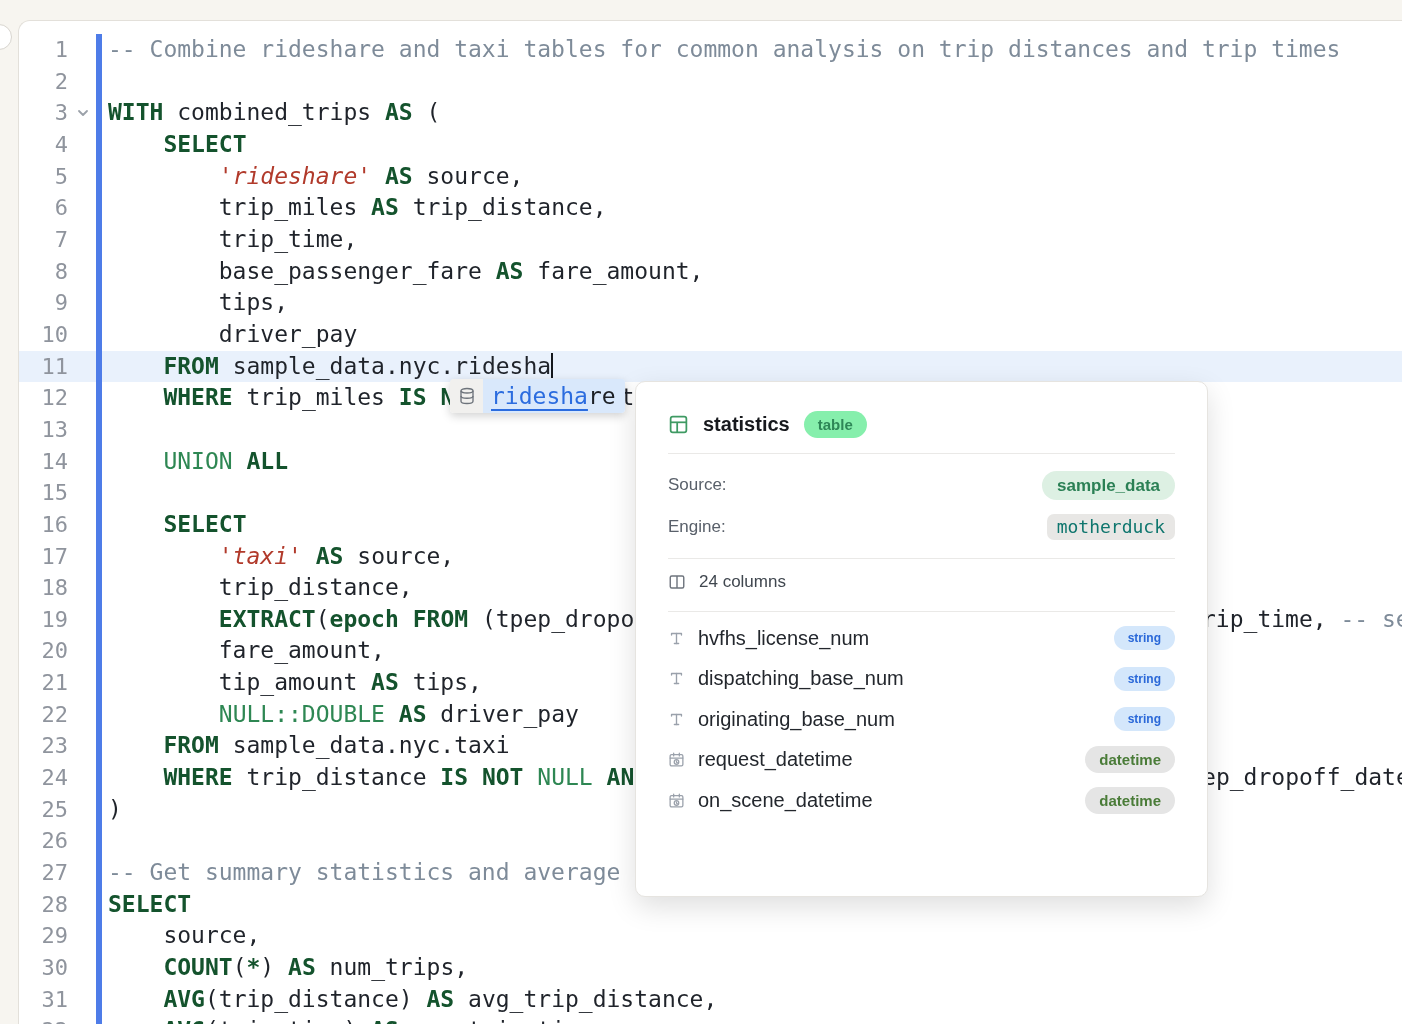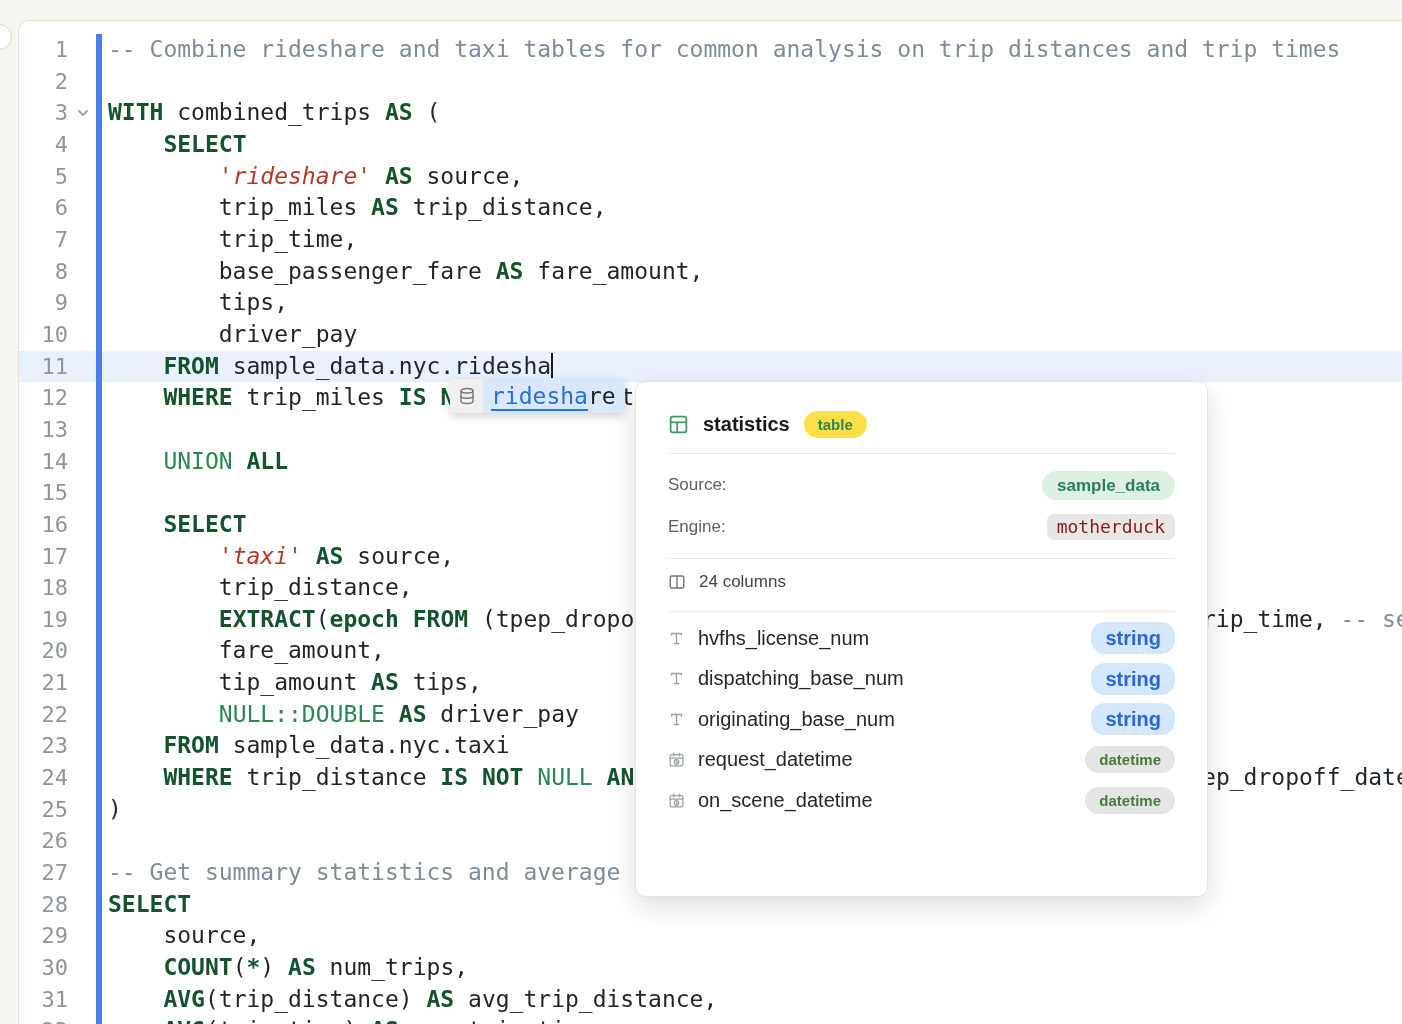--- a/index.html
+++ b/index.html
@@ -44,36 +44,36 @@
     text-underline-offset:5px;}
   .ac-rest{color:#1c1f24;}
 
   
   .tbl-panel{position:absolute;left:635px;top:381px;width:573px;height:516px;
     background:#ffffff;border:1px solid #e6e4e0;border-radius:10px;
     box-shadow:0 10px 28px rgba(0,0,0,.13);padding:0 32px;z-index:4;}
   .tbl-header{margin-top:26px;height:32px;display:flex;align-items:center;gap:14px;}
   .tbl-title{font-size:20px;font-weight:bold;color:#17191d;}
   .pill{display:inline-block;border-radius:14px;font-weight:bold;line-height:1;}
-  .pill-type{background:#fde047;color:#2e8757;font-size:15px;padding:6px 14px;}
+  .pill-type{background:#86efac;color:#2e8757;font-size:15px;padding:6px 14px;}
   .divider{border-top:1px solid #eae9e7;margin-top:13px;}
   .info-rows{padding-top:10px;}
   .info-row{height:42px;display:flex;align-items:center;justify-content:space-between;}
   .info-label{font-size:17px;color:#59606a;}
   .pill-green{background:#ddf0e3;color:#2b8055;font-size:17px;padding:6px 15px;border-radius:15px;}
-  .pill-mono{background:#e8e7e5;color:#7f1d1d;font-family:"DejaVu Sans Mono",monospace;
+  .pill-mono{background:#e8e7e5;color:#0f766e;font-family:"DejaVu Sans Mono",monospace;
     font-size:18px;font-weight:normal;padding:4px 10px;border-radius:7px;}
   .cols-summary{height:46px;display:flex;align-items:center;gap:13px;
     font-size:17px;color:#40474f;}
   .col-list{padding-top:6px;}
   .col-row{height:40.5px;display:flex;align-items:center;}
   .col-row .cicon{width:30px;display:flex;align-items:center;}
   .col-name{font-family:Liberation Sans, sans-serif;font-size:20px;color:#23272d;}
   .col-badge{margin-left:auto;}
-  .pill-string{background:#d4e7fb;color:#2a68d8;font-size:20px;padding:6px 14px;}
+  .pill-string{background:#d4e7fb;color:#2a68d8;font-size:12px;padding:6px 14px;}
   .pill-datetime{background:#e5e5e5;color:#4a7c38;font-size:15px;padding:6px 14px;}
   .more-row{height:46px;display:flex;align-items:center;justify-content:center;
     font-size:16px;color:#9aa2ab;}
 </style>
 </head>
 <body>
 
 <div class="peek-circle"></div>
 
 <div class="editor-card">

